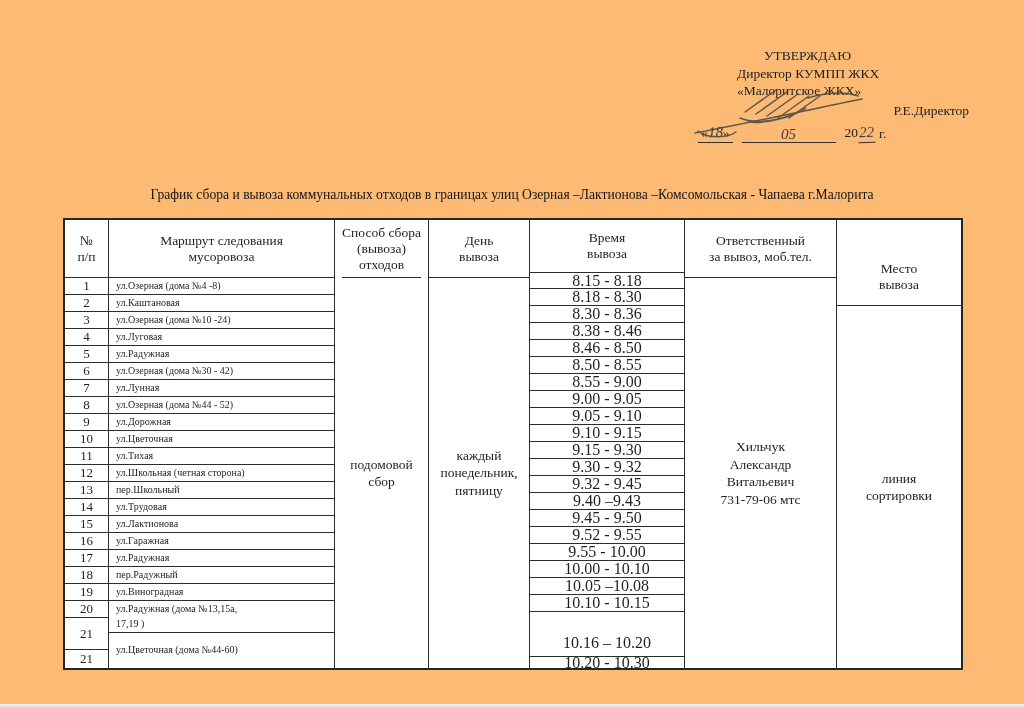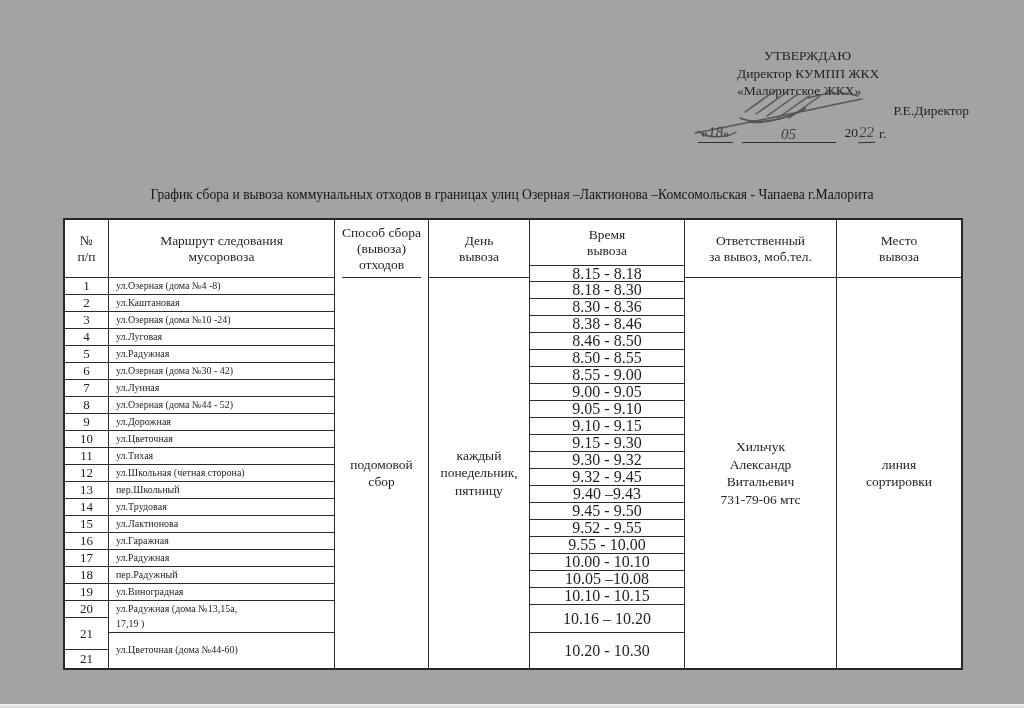--- a/index.html
+++ b/index.html
@@ -1,17 +1,17 @@
 <!DOCTYPE html>
 <html><head>
 <meta charset="utf-8">
 <style>
   html,body{margin:0;padding:0;background:#fff;}
   .page{
-    position:relative;width:1024px;height:708px;background:#a3a3a3;
+    position:relative;width:1024px;height:708px;background:#fdba74;
     font-family:"Liberation Serif","DejaVu Serif",serif;color:#1f1f1f;overflow:hidden;
   }
   
   .approval{position:absolute;left:737px;top:47px;width:232px;font-size:13.5px;line-height:17.5px;}
   .ap-indent{padding-left:27px;}
   .ap-sign-row{display:flex;justify-content:flex-end;margin-top:2px;}
   .date-line{margin-left:-39px;margin-top:5px;display:flex;align-items:flex-end;white-space:nowrap;font-size:13.5px;}
   .u-group{display:inline-flex;align-items:baseline;border-bottom:1.2px solid #2f2f2f;padding:0 3px;}
   .hand{font-style:italic;font-size:15px;color:#3c3c3c;transform:rotate(-2deg);}
   .blank{display:inline-block;min-width:94px;border-bottom:1.2px solid #2f2f2f;text-align:center;margin:0 9px;line-height:15px;}
@@ -27,39 +27,39 @@
     border:2px solid #262626;display:flex;background:#fff;
   }
   .col{display:flex;flex-direction:column;box-sizing:border-box;border-right:1.5px solid #2c2c2c;}
   .col:last-child{border-right:none;}
   .c-num{width:44px;}
   .c-route{width:226px;}
   .c-method{width:94px;align-items:center;}
   .c-day{width:101px;}
   .c-time{width:155px;}
   .c-resp{width:152px;}
-  .c-place{flex:1;}
+  .c-place{flex:1;margin-top:28px;}
   .hcell{
     height:58px;box-sizing:border-box;border-bottom:1.5px solid #2c2c2c;
     display:flex;align-items:center;justify-content:center;text-align:center;
     white-space:pre-line;font-size:13.5px;line-height:16px;
   }
-  .c-time .hcell{height:46px;}
+  .c-time .hcell{height:53px;}
   .cbody{flex:1;display:flex;flex-direction:column;min-height:0;}
   .merged{
     flex:1;display:flex;align-items:center;justify-content:center;text-align:center;
     white-space:pre-line;font-size:13.5px;line-height:17.5px;
   }
   .cell{box-sizing:border-box;border-bottom:1.4px solid #2c2c2c;display:flex;align-items:center;flex:none;overflow:hidden;}
   .num-cell{height:17px;justify-content:center;font-size:13px;}
   .route-cell{height:17px;padding-left:7px;font-size:10px;white-space:pre-line;line-height:14.5px;}
   .cell.tall{height:32px;}
   .time-cell{height:17px;justify-content:center;font-size:16px;}
   .t-first{height:16px;}
-  .t-tall{height:28px;}
+  .t-tall{height:28px;margin-top:17px;}
   .cell.last{flex:1 1 auto;height:auto;border-bottom:none;}
   
   .scan-edge{position:absolute;left:0;right:0;bottom:0;height:4px;background:linear-gradient(#f4f4f4,#d9d9d9);}
 </style>
 </head>
 <body>
 
 <div class="page">
 
   <div class="approval">

